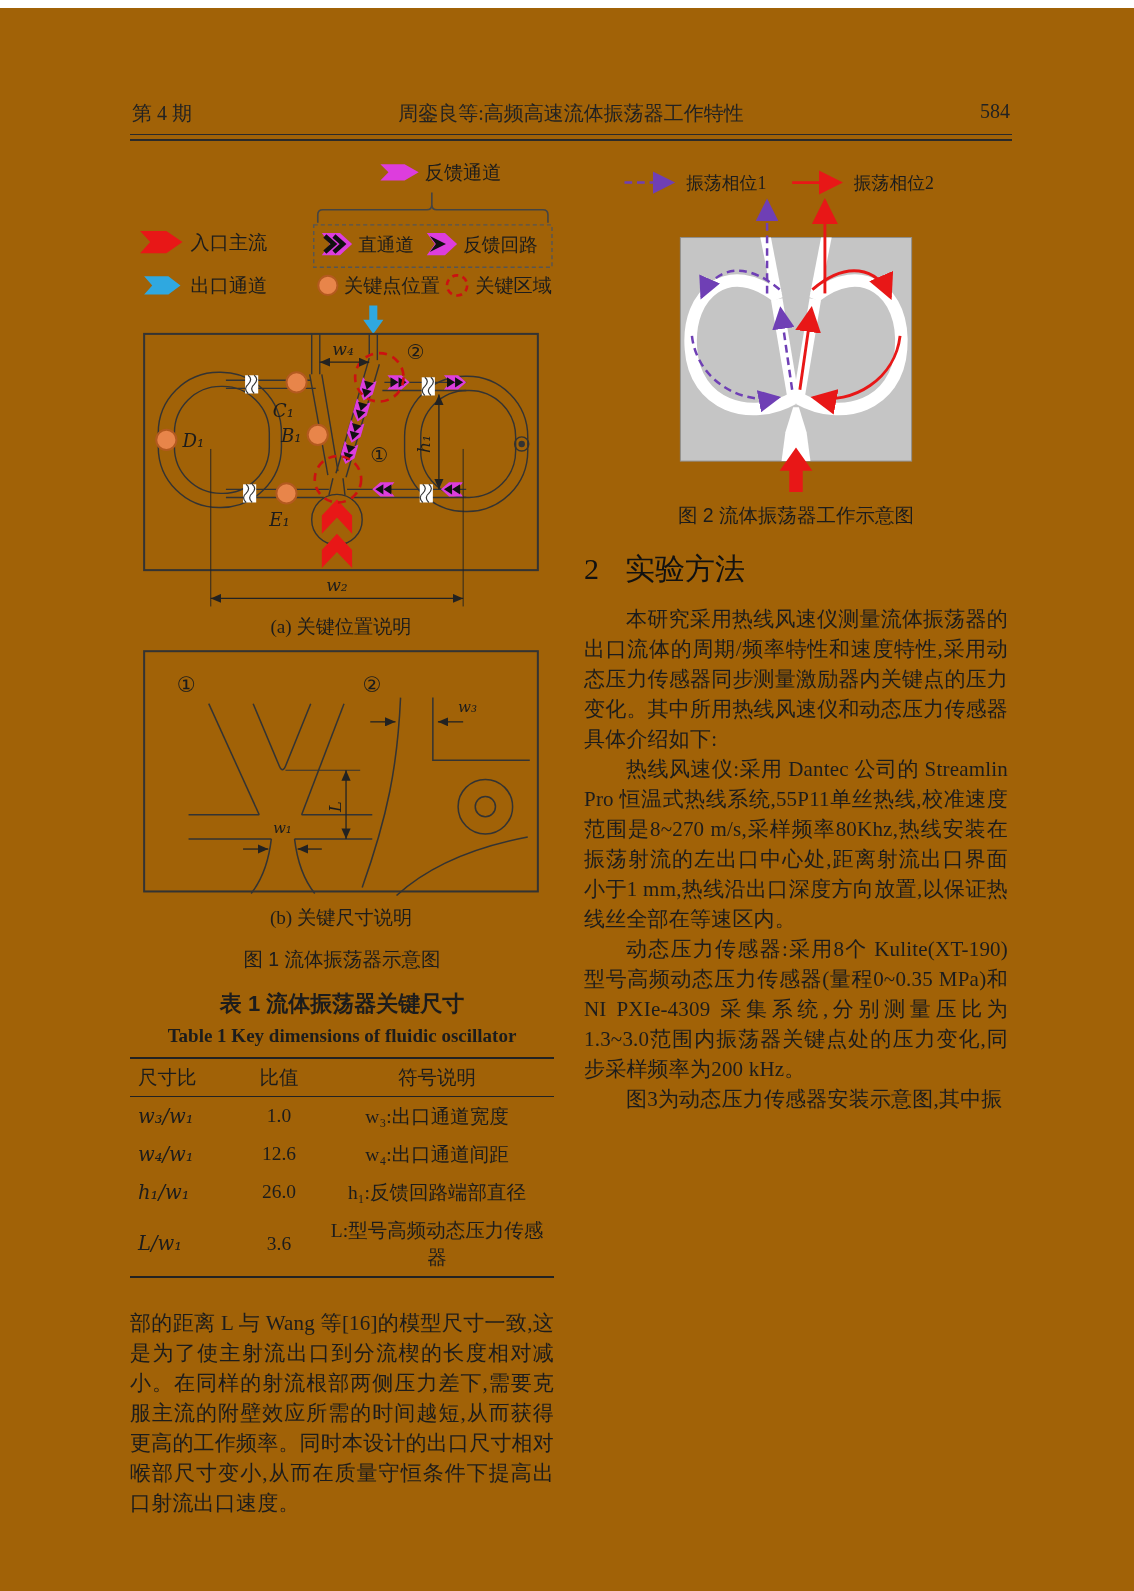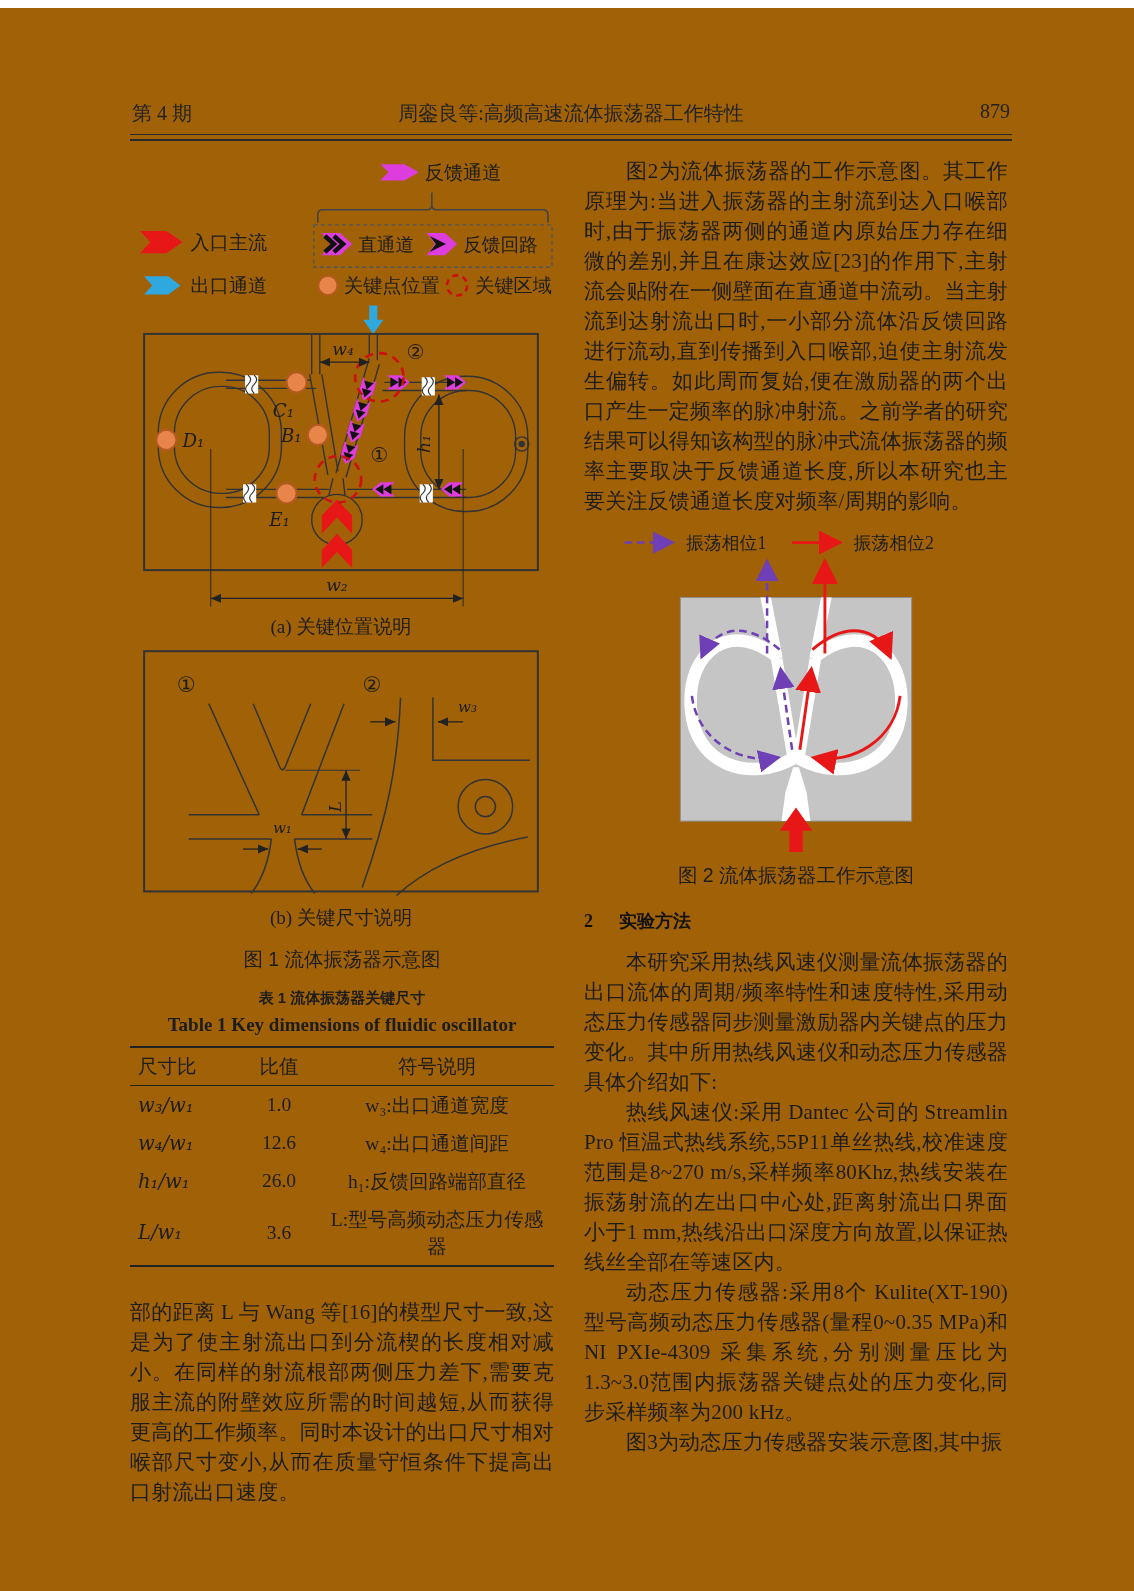--- a/index.html
+++ b/index.html
@@ -32,48 +32,48 @@
   p.body.indent { text-indent:2em; }
   
   figure { margin:0; padding:0; }
   .figcap-zh { text-align:center; font-size:19.5px; margin:6px 0 0 0;
     font-family:"Liberation Sans","DejaVu Sans",sans-serif; }
   .figcap-en { text-align:center; font-size:19px; margin:4px 0 0 0; }
   svg text { font-family:"Liberation Serif","DejaVu Serif",serif; fill:#1c1c1c; }
   svg text.math { font-family:"DejaVu Serif",serif; font-style:italic; }
   svg text.circ { font-family:"DejaVu Sans","Liberation Sans",sans-serif; }
   
-  .tabletitle-zh { text-align:center; font-size:15px; font-weight:bold; margin:16px 0 0 0;
+  .tabletitle-zh { text-align:center; font-size:22px; font-weight:bold; margin:16px 0 0 0;
     font-family:"Liberation Sans","DejaVu Sans",sans-serif; }
   .tabletitle-en { text-align:center; font-size:19px; font-weight:bold; margin:6px 0 0 0; }
   table.dims {
     width:100%; border-collapse:collapse; margin-top:10px; font-size:19.5px;
     border-top:2.2px solid #222; border-bottom:2.2px solid #222;
   }
   table.dims th { font-weight:normal; border-bottom:1.6px solid #222; padding:5px 2px; }
   table.dims td { padding:5.5px 2px; text-align:center; }
   table.dims .sym { font-family:"DejaVu Serif",serif; font-style:italic; }
   table.dims th:nth-child(1), table.dims td:nth-child(1) { width:98px; text-align:left; padding-left:8px; }
   table.dims th:nth-child(2), table.dims td:nth-child(2) { width:78px; }
   
   .secthead {
-    font-family:"Liberation Sans","DejaVu Sans",sans-serif; font-weight:bold;
-    font-size:18px; margin:20px 0 14px 0; color:#111;
+    font-family:"Liberation Sans","DejaVu Sans",sans-serif; font-weight:normal;
+    font-size:30px; margin:20px 0 14px 0; color:#111;
   }
   .secthead .num { margin-right:26px; font-family:"Liberation Serif",serif; }
 </style>
 </head>
 <body>
 
 <div class="page">
 
   <div class="pagehead">
     <span class="issue">第 4 期</span>
     <span class="rtitle">周銮良等:高频高速流体振荡器工作特性</span>
-    <span class="pageno">879</span>
+    <span class="pageno">584</span>
   </div>
   <div class="headrule"></div>
 
   <div class="col col-left">
 
     <figure>
       <svg viewBox="0 0 420 480" width="424" height="485">
         <defs>
           <marker id="dimA" markerWidth="9" markerHeight="7" refX="8" refY="3.5" orient="auto-start-reverse">
             <path d="M0,0 L8,3.5 L0,7 Z" fill="#222"></path>
@@ -289,21 +289,20 @@
           <td>L:型号高频动态压力传感器</td>
         </tr>
       </tbody>
     </table>
 
     <p class="body" style="margin-top:30px">部的距离 L 与 Wang 等[16]的模型尺寸一致,这是为了使主射流出口到分流楔的长度相对减小。在同样的射流根部两侧压力差下,需要克服主流的附壁效应所需的时间越短,从而获得更高的工作频率。同时本设计的出口尺寸相对喉部尺寸变小,从而在质量守恒条件下提高出口射流出口速度。</p>
   </div>
 
   <div class="col col-right">
 
-    <p class="body indent">图2为流体振荡器的工作示意图。其工作原理为:当进入振荡器的主射流到达入口喉部时,由于振荡器两侧的通道内原始压力存在细微的差别,并且在康达效应[23]的作用下,主射流会贴附在一侧壁面在直通道中流动。当主射流到达射流出口时,一小部分流体沿反馈回路进行流动,直到传播到入口喉部,迫使主射流发生偏转。如此周而复始,便在激励器的两个出口产生一定频率的脉冲射流。之前学者的研究结果可以得知该构型的脉冲式流体振荡器的频率主要取决于反馈通道长度,所以本研究也主要关注反馈通道长度对频率/周期的影响。</p>
 
     <figure style="margin-top:14px">
       <svg viewBox="0 0 440 334" width="424" height="322">
         <defs>
           <marker id="mpu" markerWidth="10" markerHeight="9" refX="8" refY="4.5" orient="auto">
             <path d="M0,0 L9,4.5 L0,9 Z" fill="#6f3fb5"></path>
           </marker>
           <marker id="mre" markerWidth="10" markerHeight="9" refX="8" refY="4.5" orient="auto">
             <path d="M0,0 L9,4.5 L0,9 Z" fill="#e81717"></path>
           </marker>

